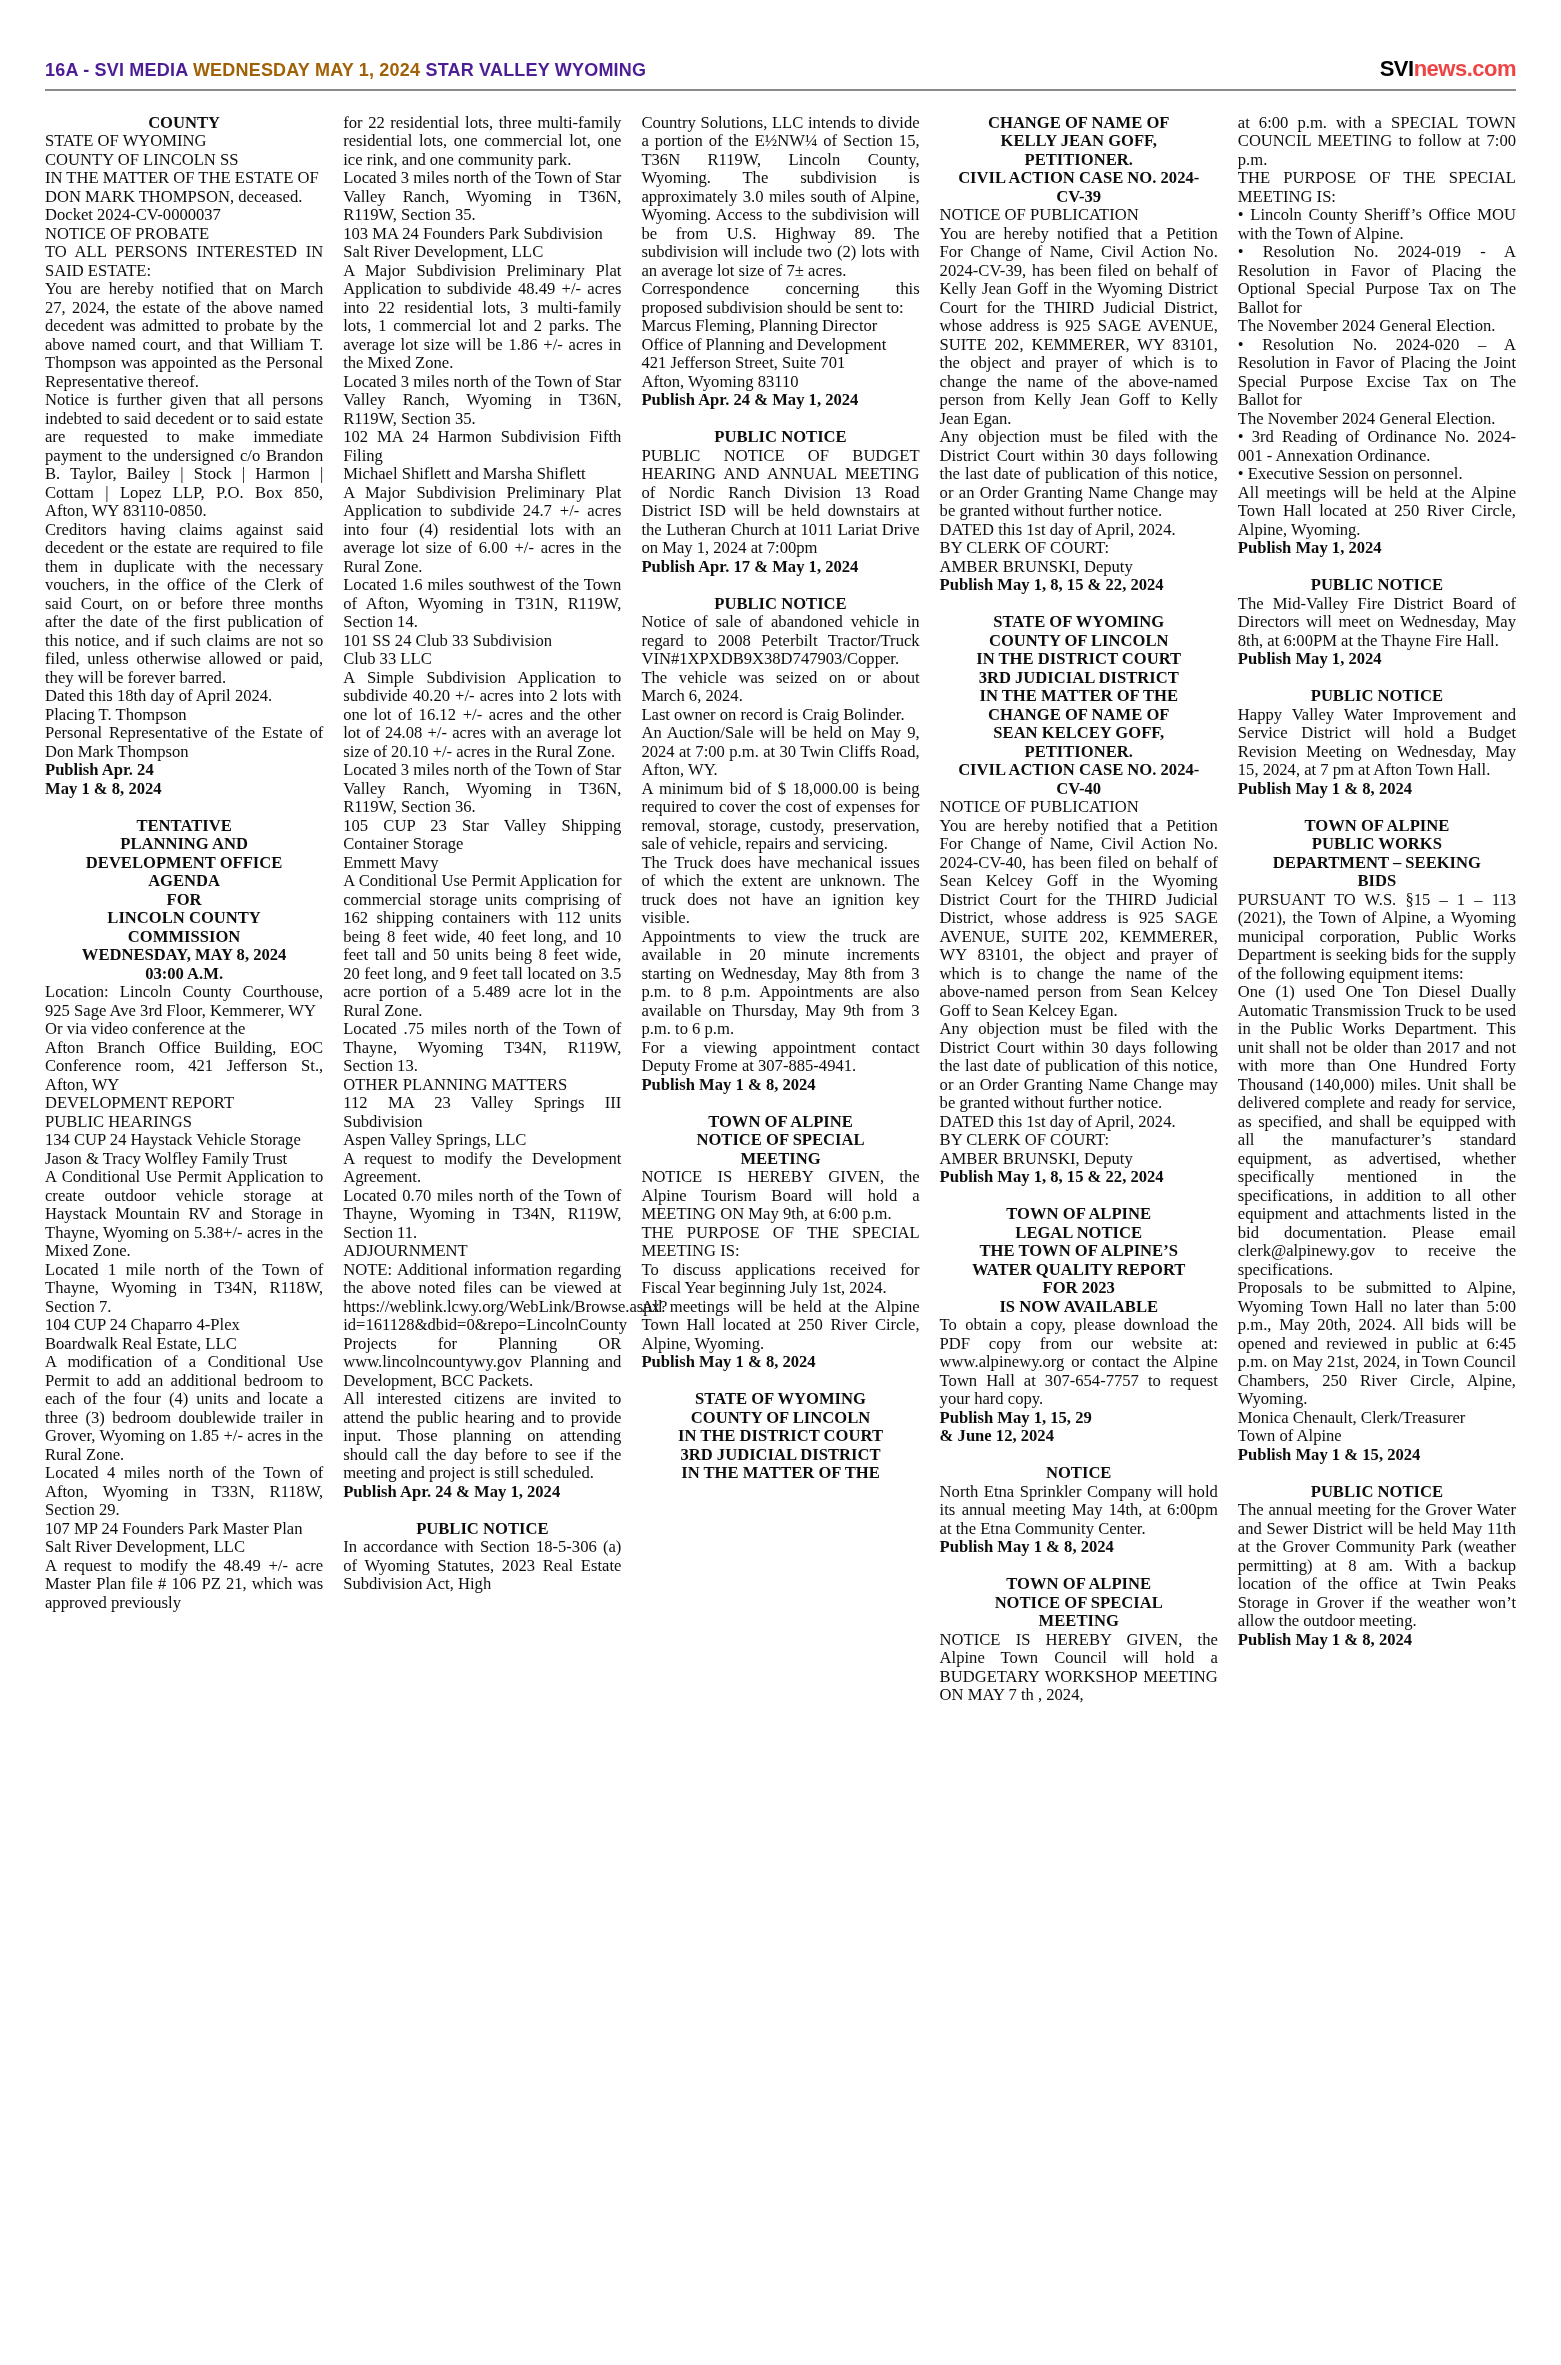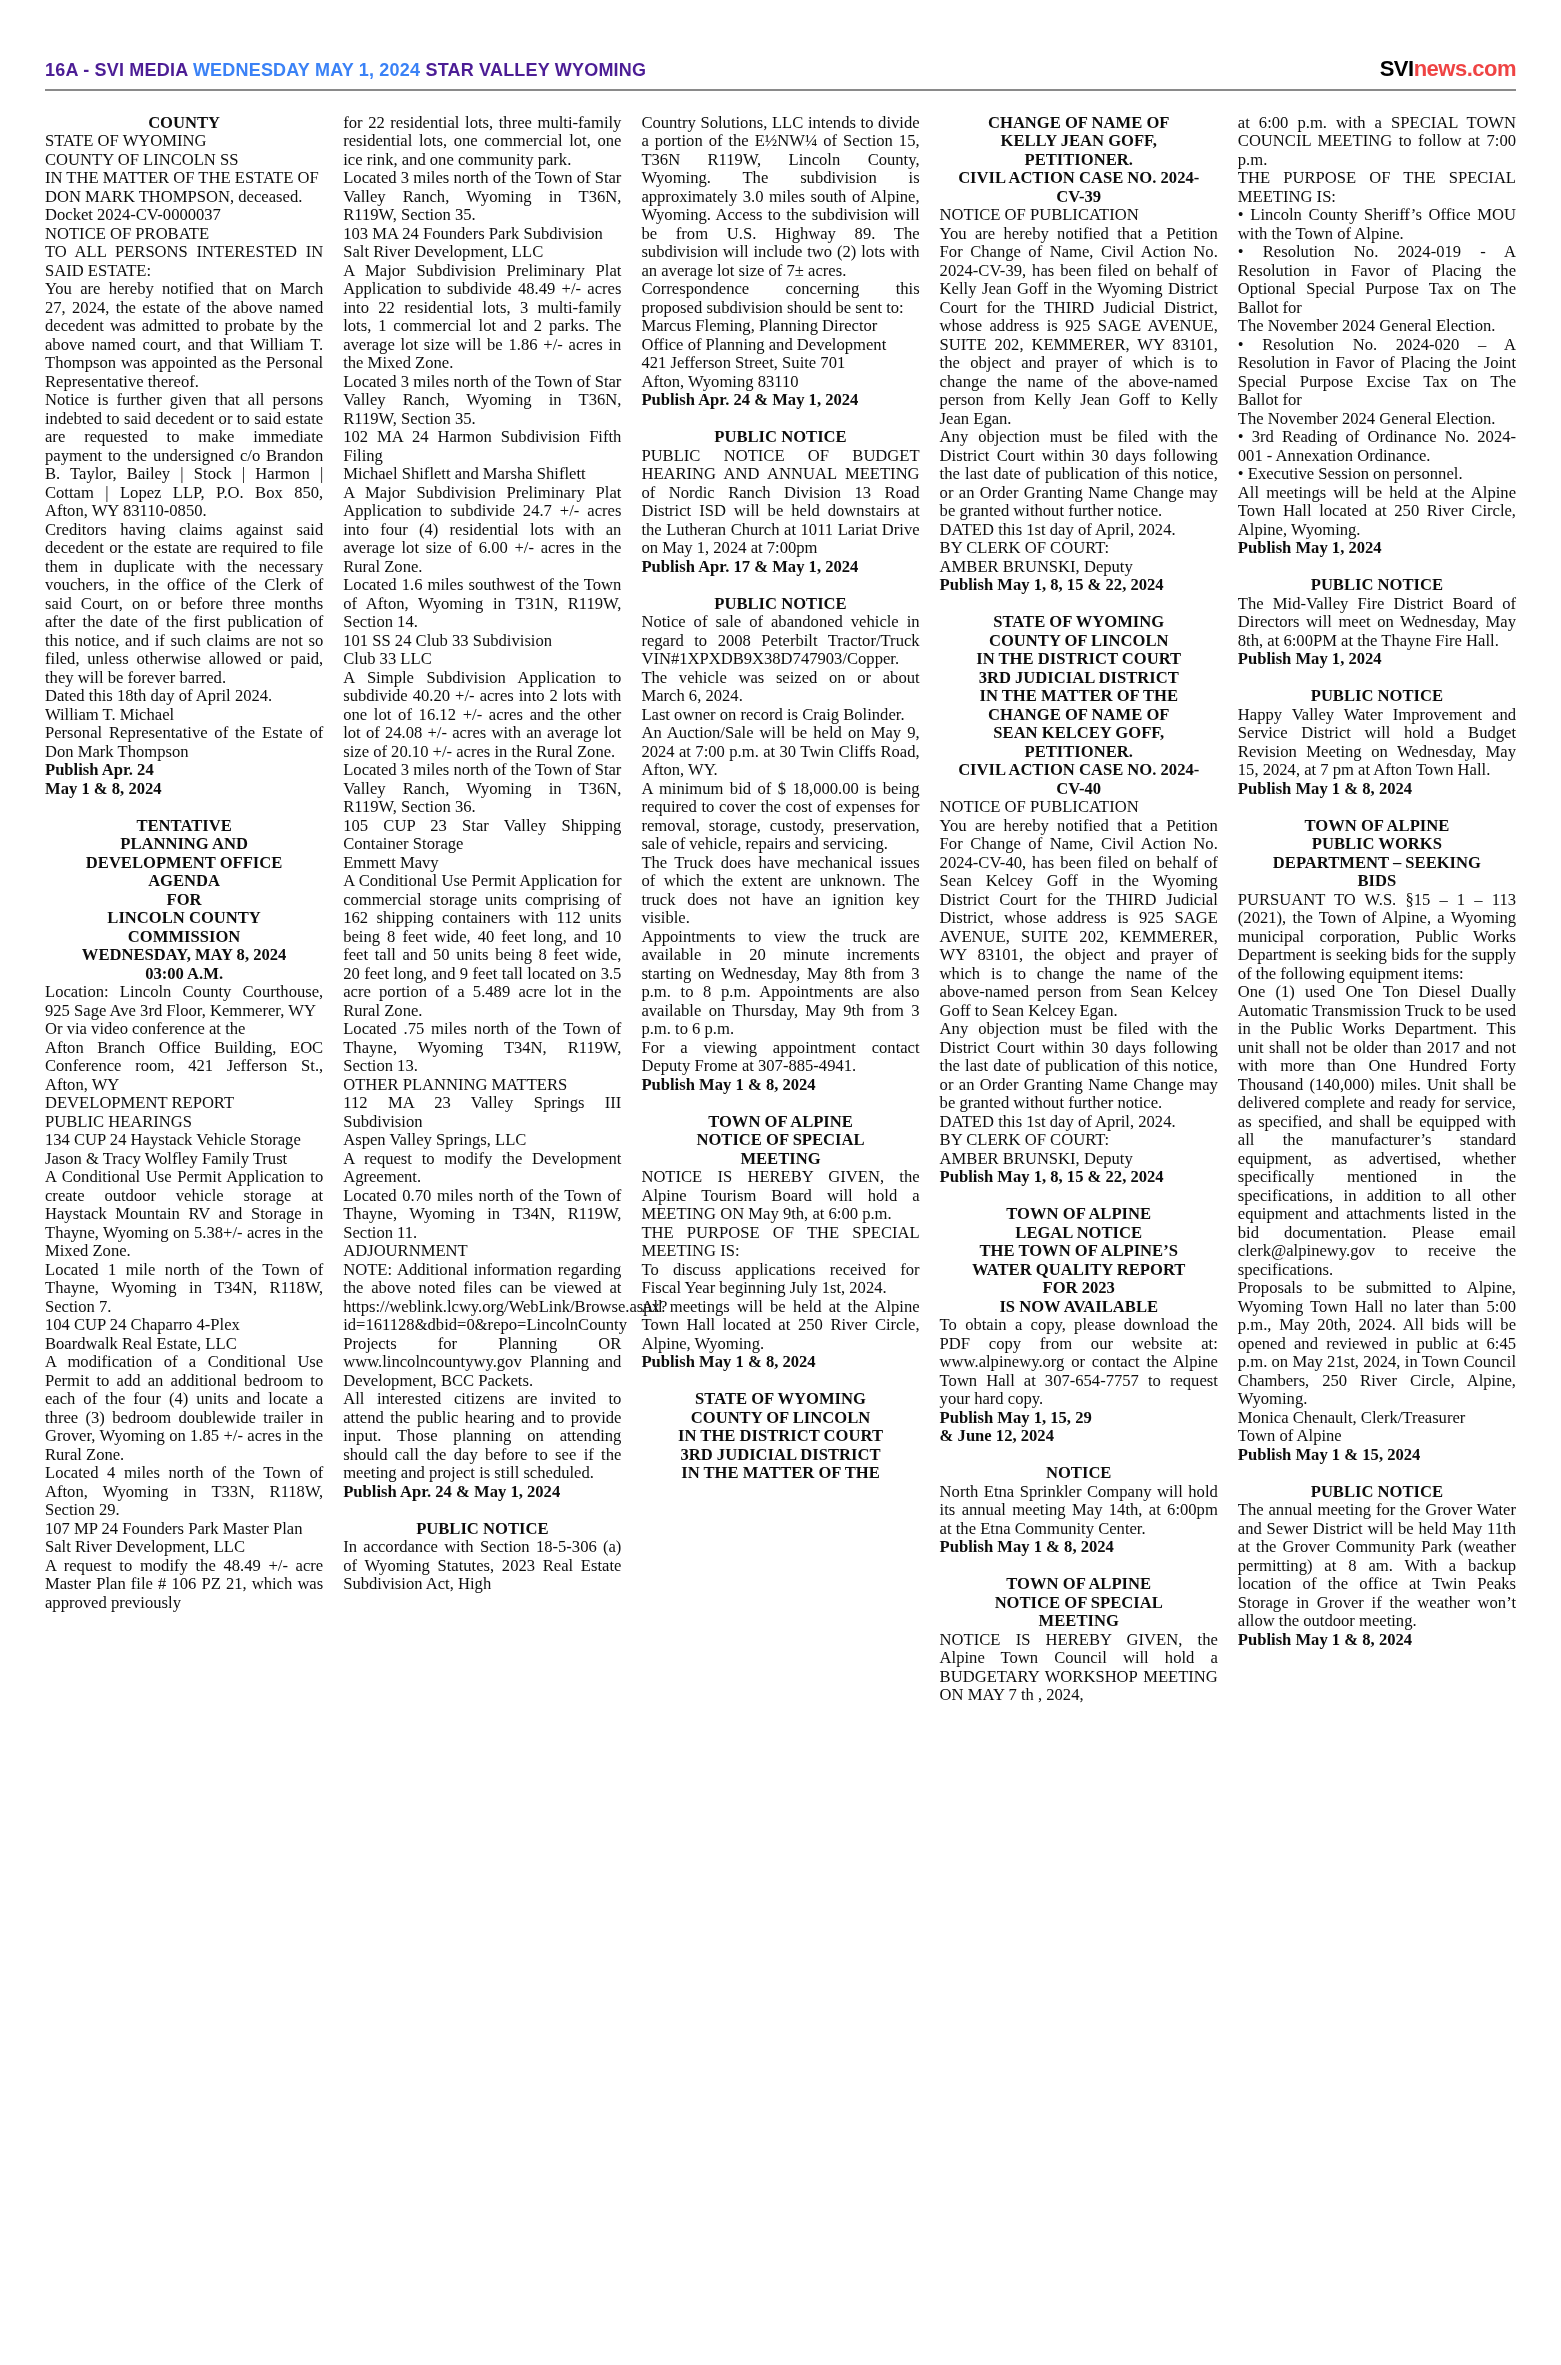--- a/index.html
+++ b/index.html
@@ -16,21 +16,21 @@
   }
   .masthead {
     display: flex;
     justify-content: space-between;
     align-items: baseline;
     padding: 56px 45px 0 45px;
     font-family: "Liberation Sans", sans-serif;
   }
   .masthead-left { font-size: 18px; font-weight: bold; letter-spacing: 0.2px; }
   .mast-gray { color: #4c1d95; }
-  .mast-black { color: #3b82f6; }
+  .mast-black { color: #a16207; }
   .masthead-right { font-size: 22px; color: #000; letter-spacing: -0.5px; }
   .masthead-right .brand-svi { font-weight: bold; }
   .masthead-right .brand-domain { font-weight: bold; color: #ef4444; }
   .mast-rule {
     height: 2.4px;
     background: #8a8a8a;
     margin: 6.6px 45px 0 45px;
   }
   .columns {
     display: flex;
@@ -83,21 +83,21 @@
         <div class="notice-para">COUNTY OF LINCOLN SS</div>
         <div class="notice-para">IN THE MATTER OF THE ESTATE OF</div>
         <div class="notice-para">DON MARK THOMPSON, deceased.</div>
         <div class="notice-para">Docket 2024-CV-0000037</div>
         <div class="notice-para">NOTICE OF PROBATE</div>
         <div class="notice-para">TO ALL PERSONS INTERESTED IN SAID ESTATE:</div>
         <div class="notice-para">You are hereby notified that on March 27, 2024, the estate of the above named decedent was admitted to probate by the above named court, and that William T. Thompson was appointed as the Personal Representative thereof.</div>
         <div class="notice-para">Notice is further given that all persons indebted to said decedent or to said estate are requested to make immediate payment to the undersigned c/o Brandon B. Taylor, Bailey | Stock | Harmon | Cottam | Lopez LLP, P.O. Box 850, Afton, WY 83110-0850.</div>
         <div class="notice-para">Creditors having claims against said decedent or the estate are required to file them in duplicate with the necessary vouchers, in the office of the Clerk of said Court, on or before three months after the date of the first publication of this notice, and if such claims are not so filed, unless otherwise allowed or paid, they will be forever barred.</div>
         <div class="notice-para">Dated this 18th day of April 2024.</div>
-        <div class="notice-para">William T. Michael</div>
+        <div class="notice-para">Placing T. Thompson</div>
         <div class="notice-para">Personal Representative of the Estate of Don Mark Thompson</div>
         <div class="notice-publish">Publish Apr. 24
 May 1 &amp; 8, 2024</div>
         <div class="notice-heading">TENTATIVE
 PLANNING AND
 DEVELOPMENT OFFICE
 AGENDA
 FOR
 LINCOLN COUNTY
 COMMISSION

